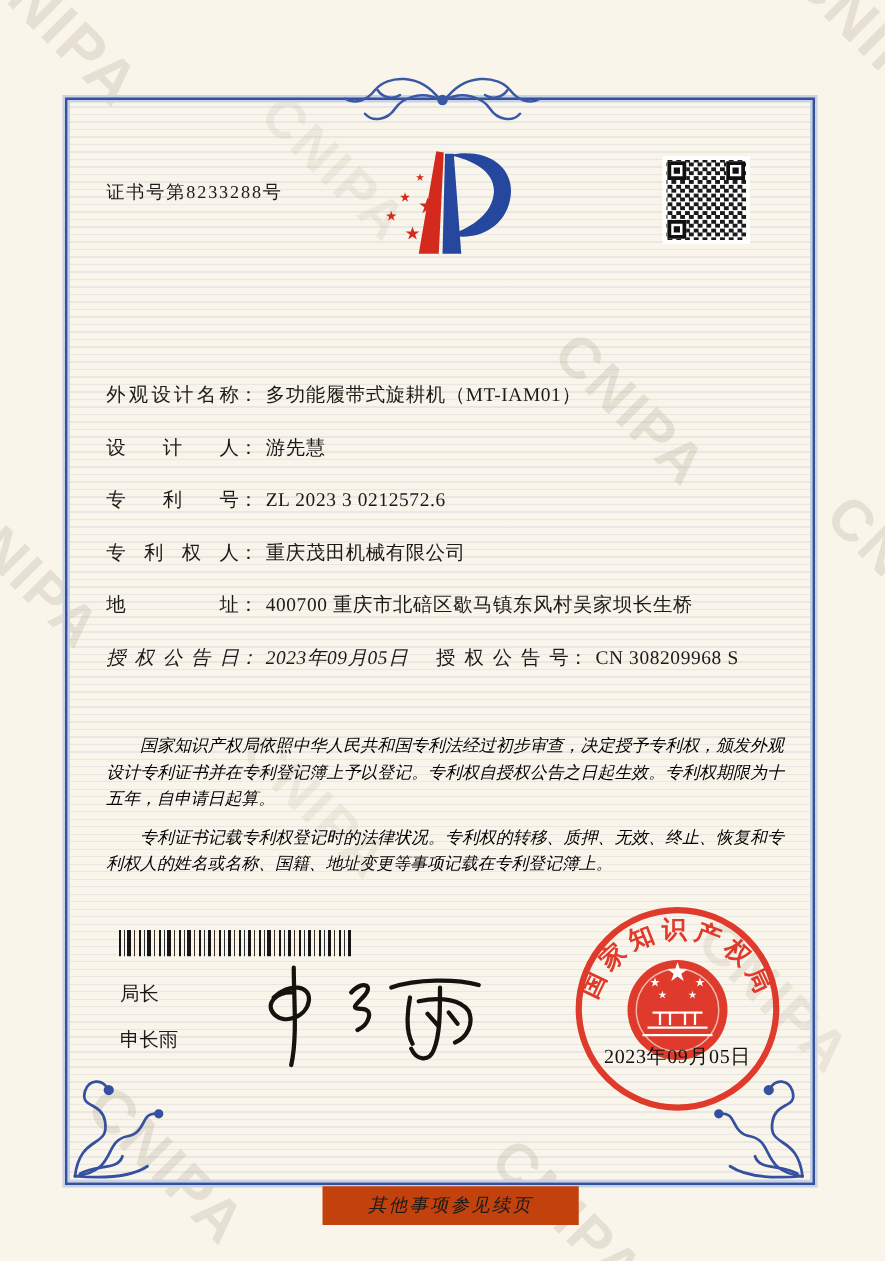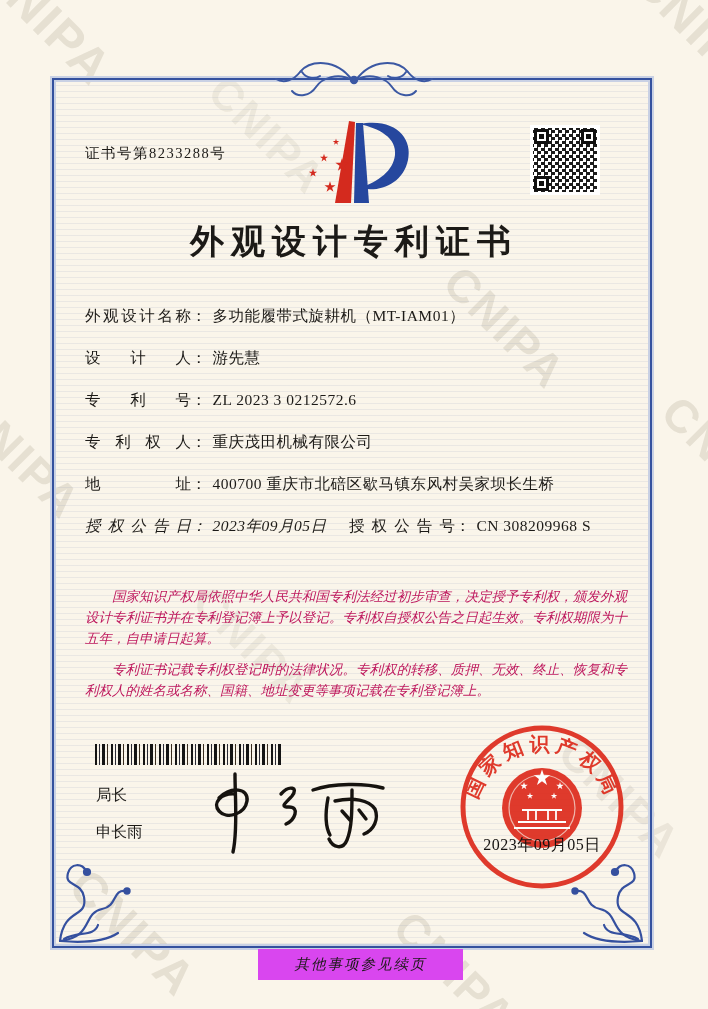--- a/index.html
+++ b/index.html
@@ -52,21 +52,21 @@
   
   .fields{position:absolute; left:85px; top:294px; width:545px; z-index:4; font-size:15.5px;}
   .frow{height:20px; margin-bottom:22px; white-space:nowrap;}
   .flabel{display:inline-block; width:106px; text-align:justify; text-align-last:justify; vertical-align:bottom;margin-top:12px;}
   .fcolon{display:inline-block; margin-right:6px;}
   .fvalue{letter-spacing:0.5px;}
   .fpair-l{display:inline-block; width:260px;font-style:italic;}
   
   .bodytext{
     position:absolute; left:85px; top:586px; width:542px; z-index:4;
-    font-size:13.5px; line-height:21px; font-style:italic; color:#be185d;
+    font-size:13.5px; line-height:21px; font-style:italic; color:#000000;
     text-align:justify;
   }
   .bodytext p{margin:0 0 10px 0; text-indent:2em;}
   
   .barcode{
     position:absolute; left:95px; top:744px; width:186px; height:21px; z-index:4;
     background:repeating-linear-gradient(90deg,
       #141414 0 2px, transparent 2px 4px,
       #2b2b36 4px 5px, transparent 5px 7px,
       #141414 7px 10px, transparent 10px 12px,
@@ -80,21 +80,21 @@
   
   .seal{position:absolute; left:452px; top:720px; z-index:5;}
   .seal-date{
     position:absolute; left:462px; top:835px; width:160px; text-align:center;
     font-size:16px; z-index:6; color:#141210; letter-spacing:0.5px;
   }
   
   .page-info{position:absolute; left:0; top:918px; width:708px; text-align:center; font-size:12.5px; z-index:4;}
   .cont-strip{
     position:absolute; left:258px; top:949px; width:205px; height:31px; z-index:4;
-    background:#d946ef; display:flex; align-items:center; justify-content:center;
+    background:#c2410c; display:flex; align-items:center; justify-content:center;
     font-size:14.5px; font-style:italic; letter-spacing:2px;
   }
 </style>
 </head>
 <body>
 
 <div class="page">
 
   <div class="wm" style="left:-35px; top:-10px; font-size:50px;">CNIPA</div>
   <div class="wm" style="left:618px; top:0px; font-size:50px;">CNIPA</div>
@@ -163,21 +163,20 @@
     <use href="#star" transform="translate(14,62) scale(4.4)" fill="#d42a1e"></use>
     <use href="#star" transform="translate(31,76) scale(5.8)" fill="#d42a1e"></use>
   </svg>
 
   <div class="qr">
     <div class="finder f-tl"></div>
     <div class="finder f-tr"></div>
     <div class="finder f-bl"></div>
   </div>
 
-  <div class="title">外观设计专利证书</div>
 
   <div class="fields">
     <div class="frow">
       <span class="flabel">外观设计名称</span><span class="fcolon">：</span><span class="fvalue">多功能履带式旋耕机（MT-IAM01）</span>
     </div>
     <div class="frow">
       <span class="flabel">设计人</span><span class="fcolon">：</span><span class="fvalue">游先慧</span>
     </div>
     <div class="frow">
       <span class="flabel">专利号</span><span class="fcolon">：</span><span class="fvalue">ZL 2023 3 0212572.6</span>

